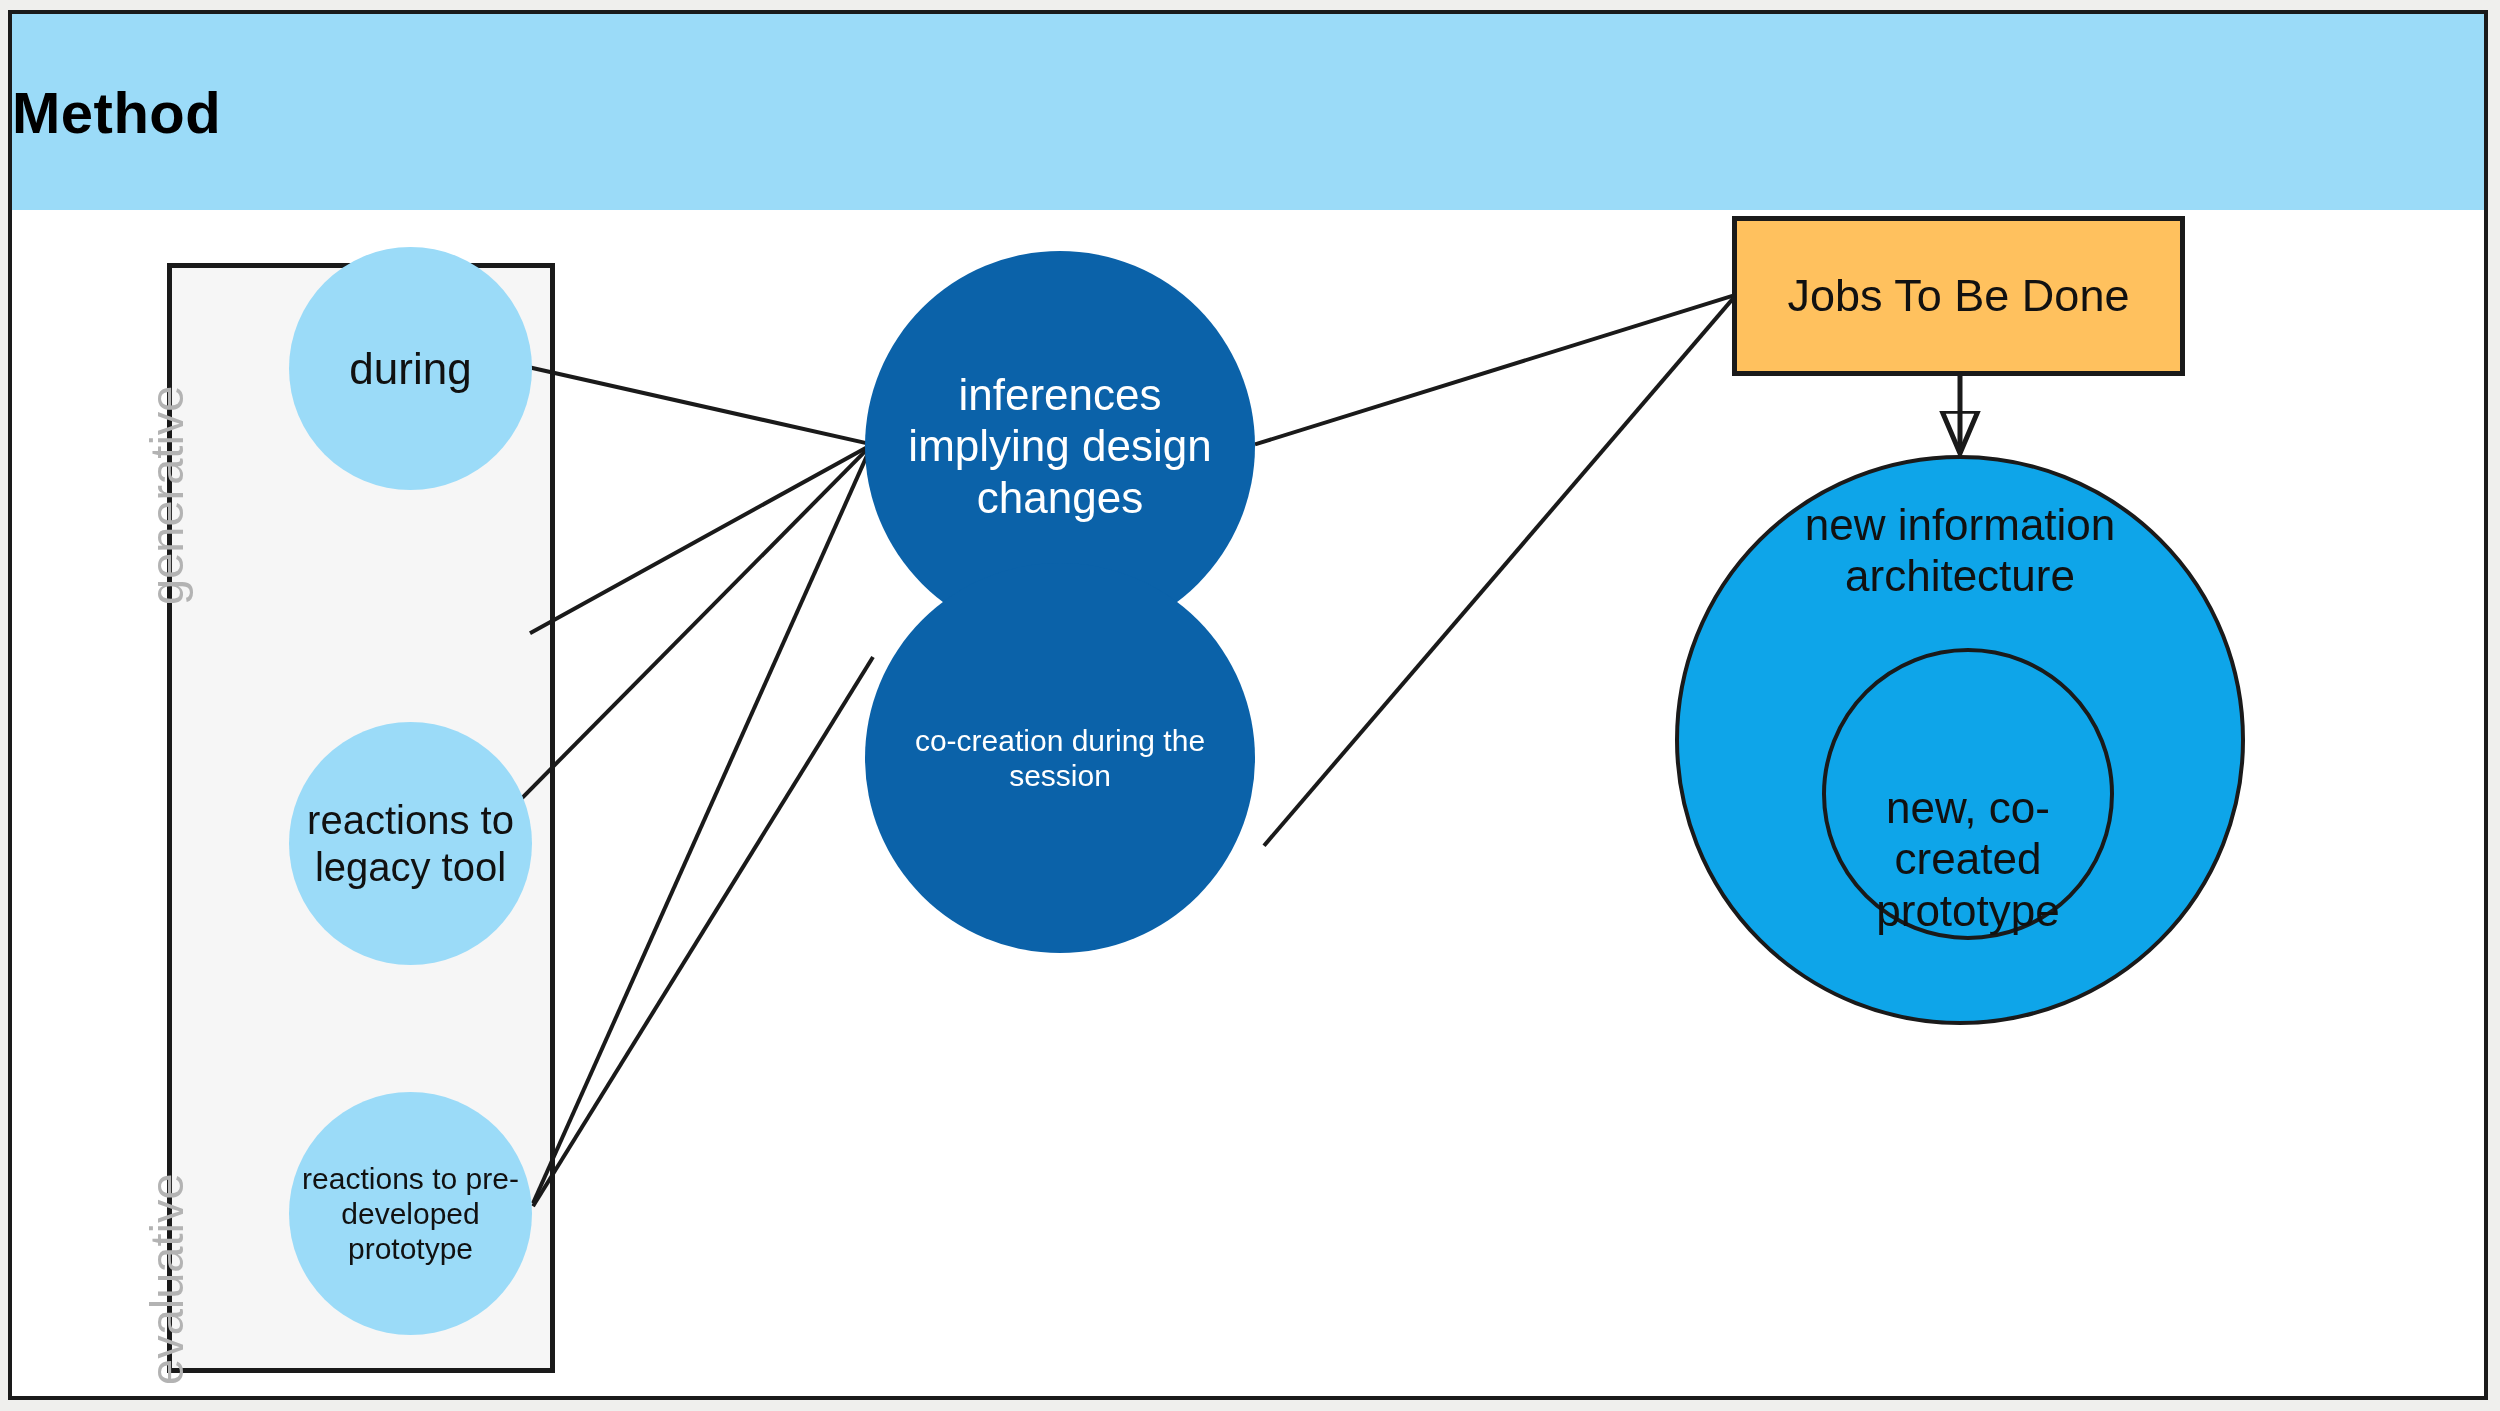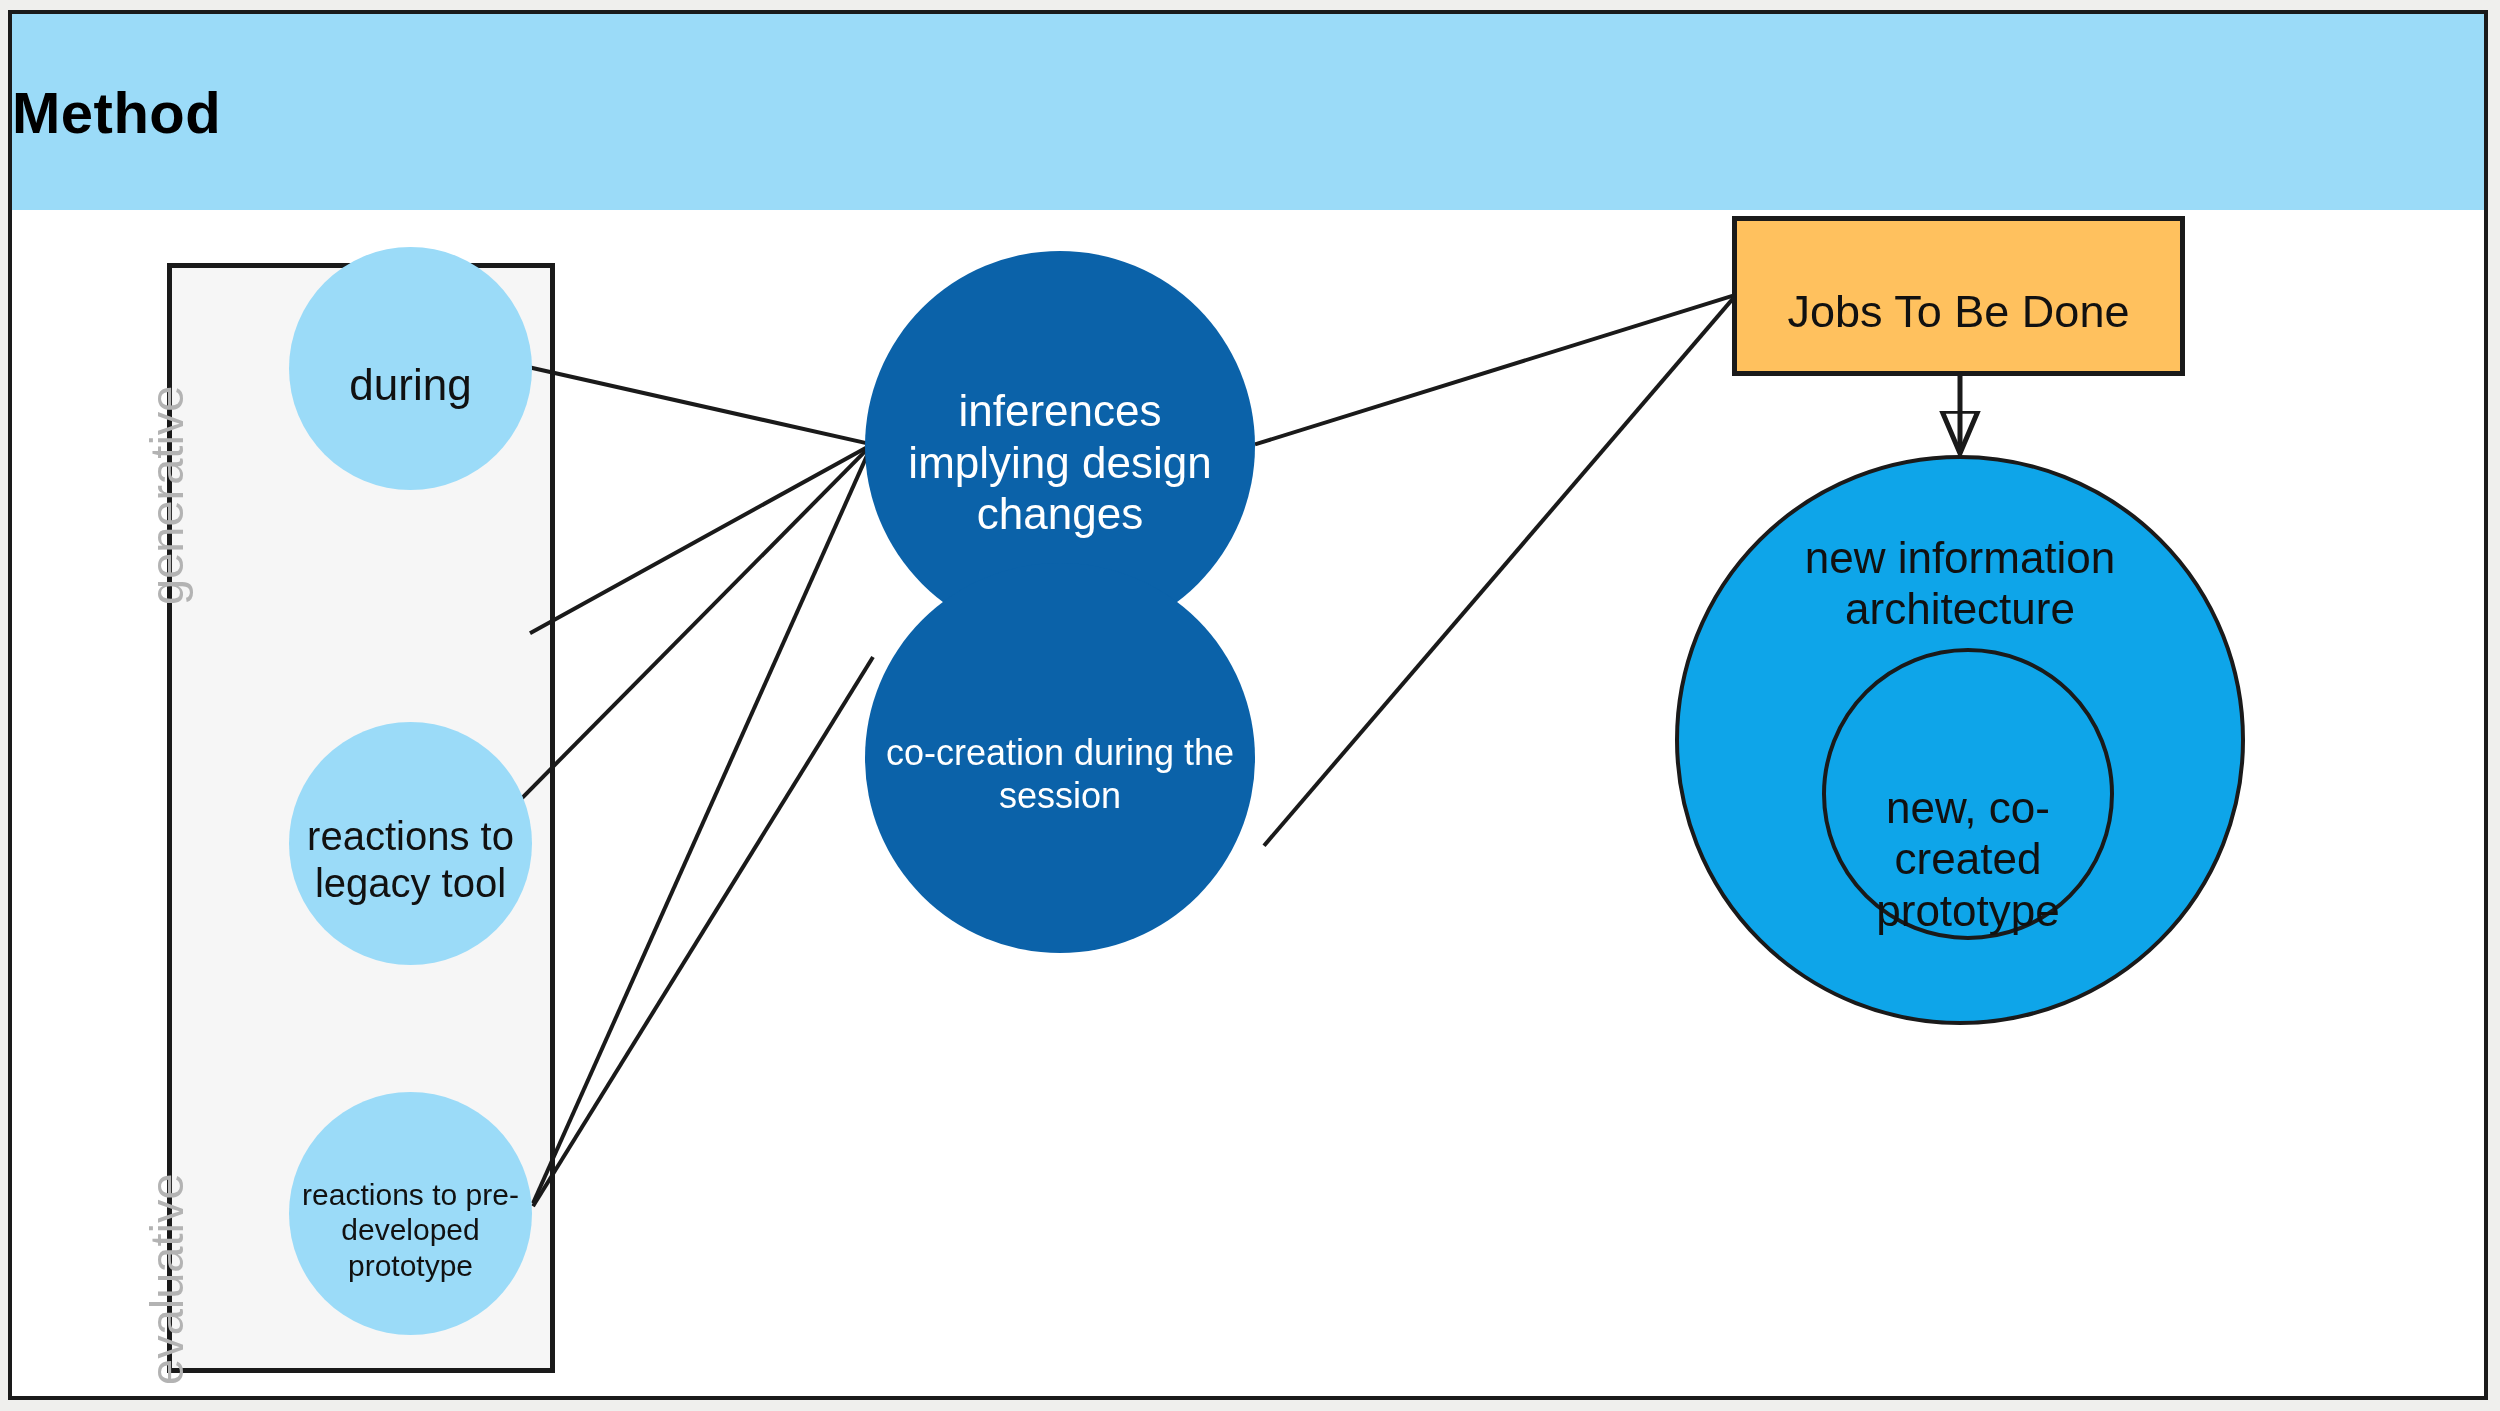--- a/index.html
+++ b/index.html
@@ -111,30 +111,30 @@
     background: #0ea5e9;
     color: #111111;
     border: 4px solid #1a1a1a;
   }
   .node-orange-inner {
     background: transparent;
     color: #111111;
     border: 4px solid #1a1a1a;
   }
 
-  .node-text { padding: 0 10px; line-height: 1.17; margin-top: 33px; }
+  .node-text { padding: 0 10px; line-height: 1.17; }
 
   
   .n-stories   { left: 277px; top: 37px;  width: 243px; height: 243px; font-size: 44px; }
   .n-artifacts { left: 277px; top: 304px; width: 243px; height: 243px; font-size: 44px; }
   .n-legacy    { left: 277px; top: 512px; width: 243px; height: 243px; font-size: 40px; }
   .n-prototype { left: 277px; top: 882px; width: 243px; height: 243px; font-size: 30px; }
 
   .n-inferences { left: 853px; top: 41px;  width: 390px; height: 390px; font-size: 44px; }
-  .n-cocreation { left: 853px; top: 353px; width: 390px; height: 390px; font-size: 36px; }
+  .n-cocreation { left: 853px; top: 353px; width: 390px; height: 390px; font-size: 30px; }
 
   .n-jtbd {
     left: 1720px; top: 6px; width: 453px; height: 160px; font-size: 45px;
   }
   .n-new-ia {
     left: 1663px; top: 245px; width: 570px; height: 570px; font-size: 44px;
     align-items: flex-start; padding-top: 40px;
   }
   .n-new-proto {
     left: 1810px; top: 438px; width: 292px; height: 292px; font-size: 44px;

